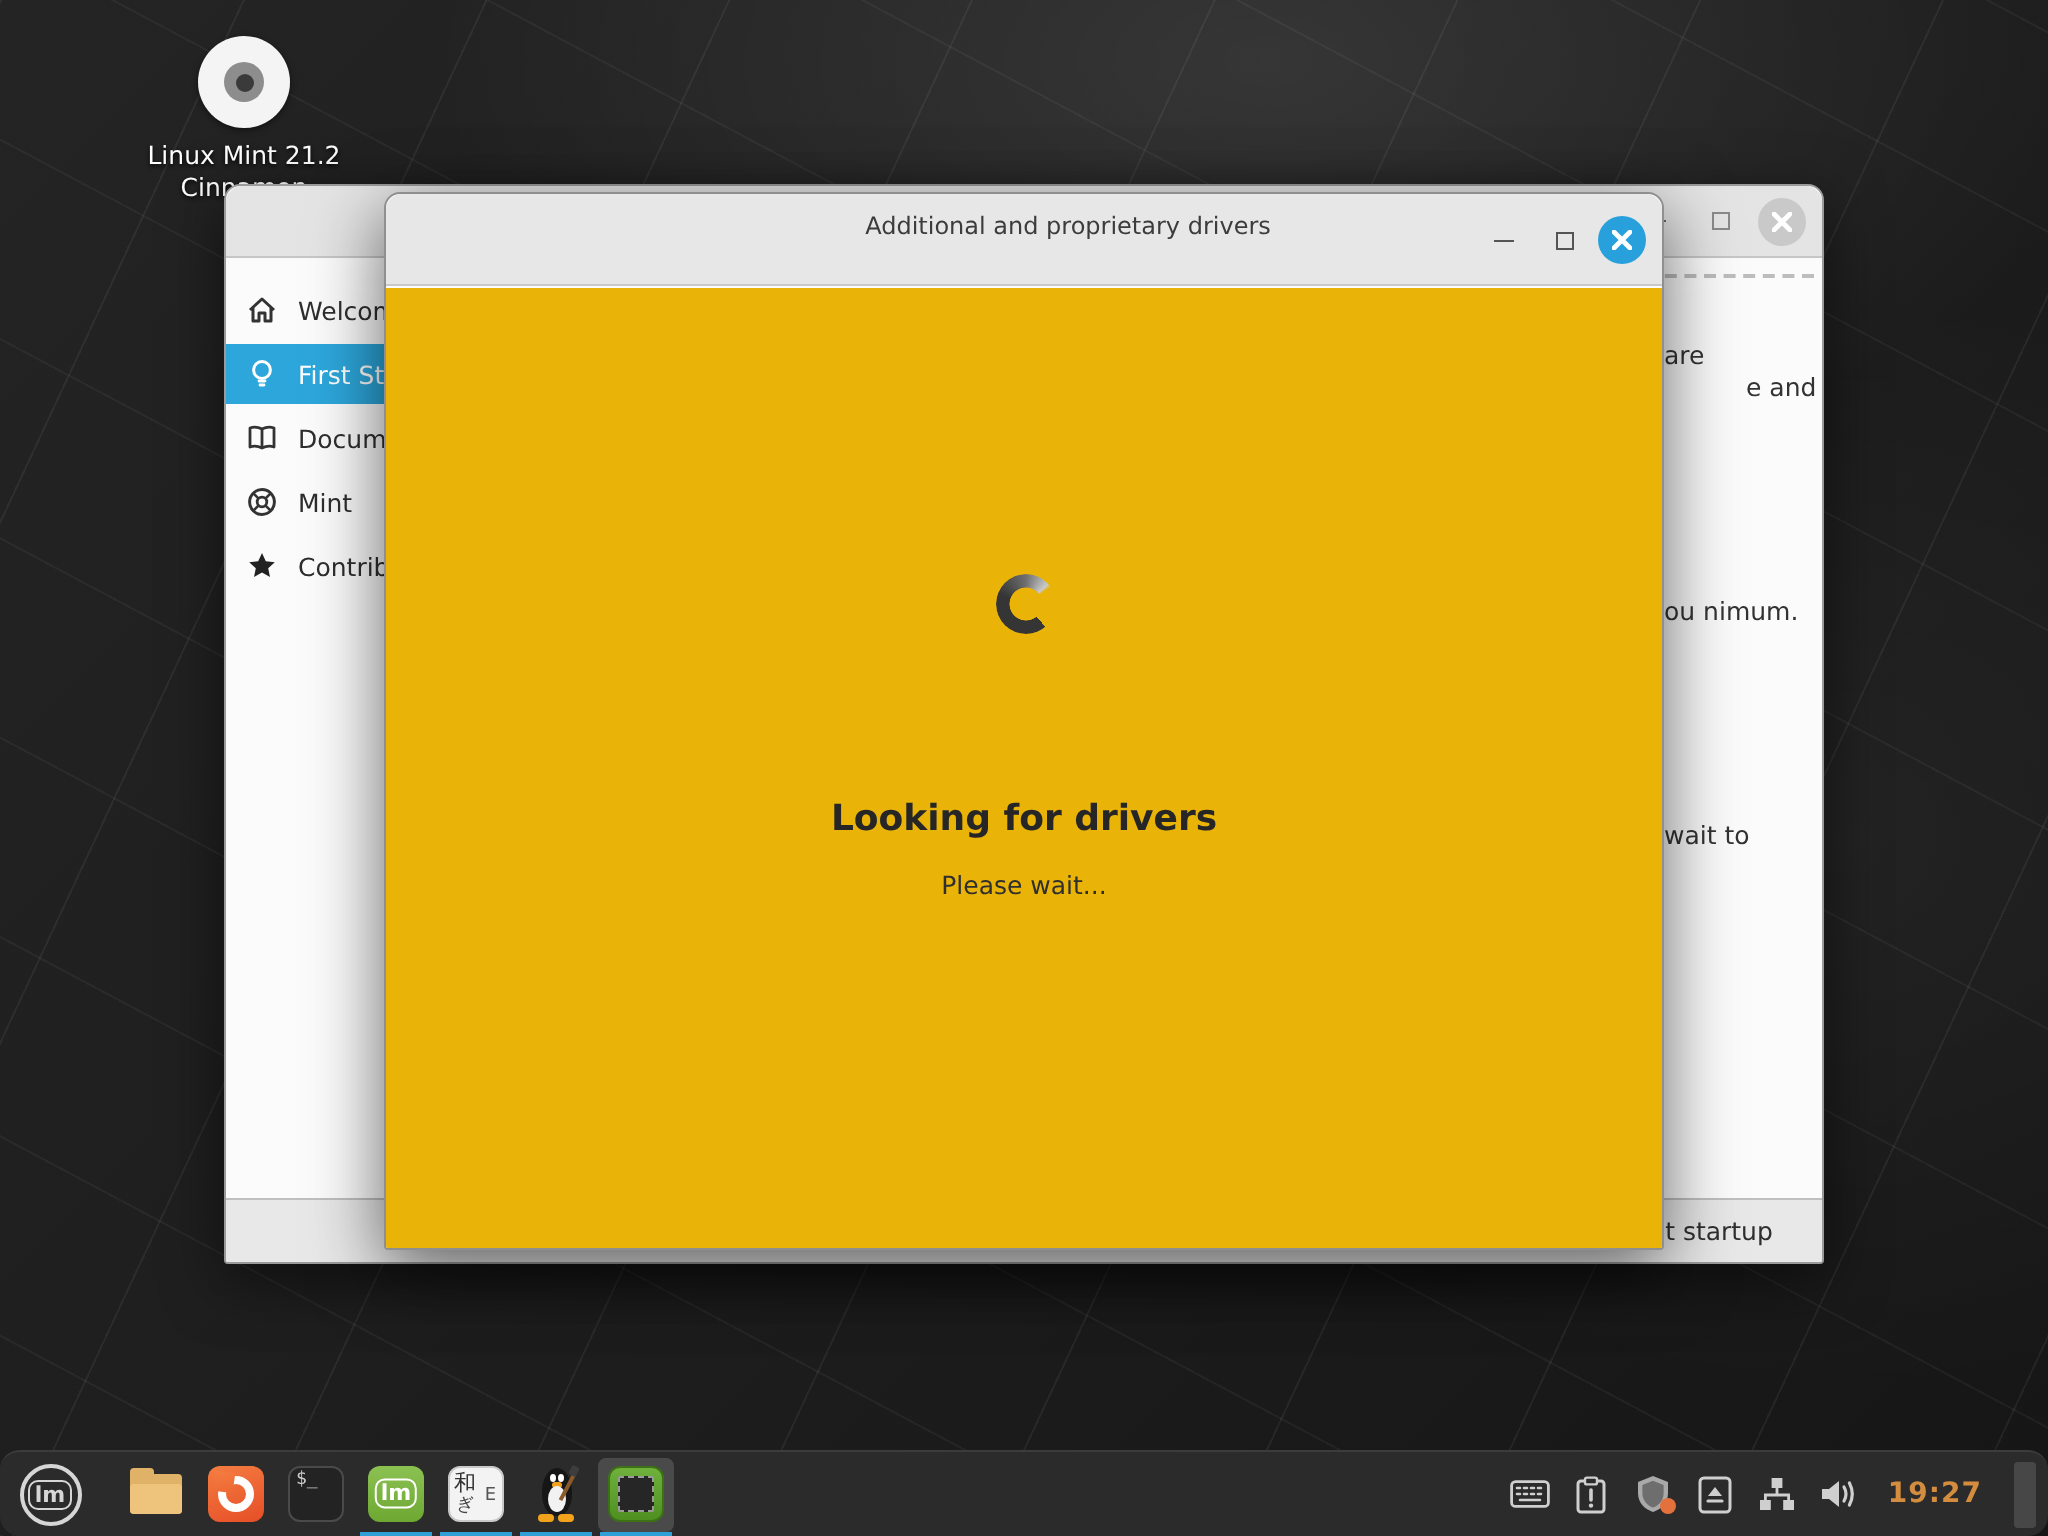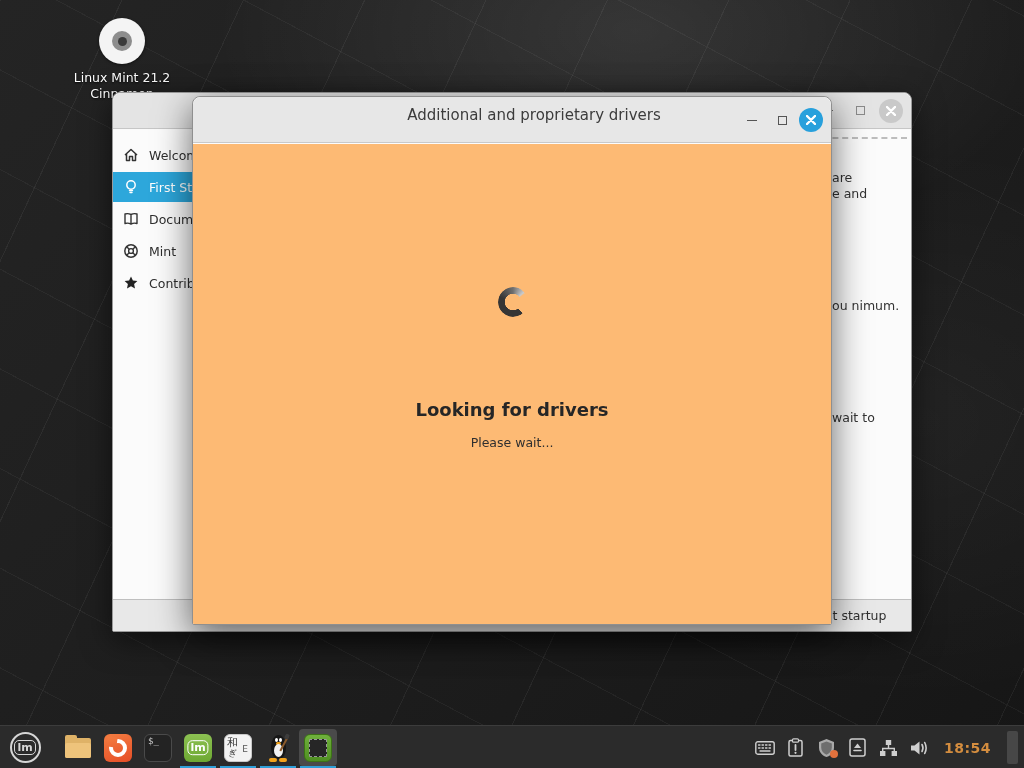--- a/index.html
+++ b/index.html
@@ -60,35 +60,35 @@
   
   .driver-dialog {
     position:absolute; left:192px; top:96px; width:640px; height:529px; z-index:3;
     background:#fcfcfc; border-radius:8px 8px 2px 2px;
     box-shadow:0 10px 36px rgba(0,0,0,.6); border:1px solid #8f8f8f; overflow:hidden;
   }
   .driver-titlebar { position:absolute; left:0; top:0; right:0; height:46px; background:#e7e7e7;
     border-bottom:1px solid #c9c9c9; border-radius:8px 8px 0 0; }
   .driver-title-texts { position:absolute; left:0; right:0; top:7px; text-align:center; }
   .driver-title { font-size:13px; font-weight:bold; color:#2b2b2b; }
-  .driver-subtitle { font-size:15px; color:#3c3c3c; margin-top:2px;padding-left:44px; }
+  .driver-subtitle { font-size:12px; color:#3c3c3c; margin-top:2px;padding-left:44px; }
   .driver-controls { position:absolute; right:8px; top:10px; display:flex; align-items:center; gap:4px; }
-  .driver-content { position:absolute; left:0; top:47px; right:0; bottom:0; background:#fdba74; }
+  .driver-content { position:absolute; left:0; top:47px; right:0; bottom:0; background:#eab308; }
 
   .spinner { position:absolute; left:305px; top:143px; width:30px; height:30px; border-radius:50%;
     background:conic-gradient(from 140deg, #353535 0deg 150deg, #6f6f6f 220deg, #c9c9c9 268deg, rgba(201,201,201,0) 276deg 360deg);
     -webkit-mask:radial-gradient(farthest-side, transparent 54%, #000 56%);
             mask:radial-gradient(farthest-side, transparent 54%, #000 56%); }
   .looking-heading { position:absolute; left:0; right:0; top:255px; text-align:center;
     font-size:18px; font-weight:bold; color:#262626; }
   .please-wait { position:absolute; left:0; right:0; top:291px; text-align:center; font-size:12.5px; color:#2f2f2f; }
 
   
   .taskbar { position:absolute; left:0; bottom:0; width:1024px; height:43px; background:#2b2b2b;
-    border-top:1px solid #3c3c3c; z-index:10; display:flex; align-items:flex-start; }
+    border-top:1px solid #3c3c3c; z-index:10; display:flex; align-items:center;border-radius:10px; }
   .menu-button { width:50px; height:43px; display:flex; align-items:center; justify-content:center; cursor:pointer; }
   .menu-ring { width:31px; height:31px; border:2px solid #d6d6d6; border-radius:50%;
     display:flex; align-items:center; justify-content:center; }
   .menu-lm { font-size:11px; font-weight:bold; color:#d6d6d6; letter-spacing:0; border:1.5px solid #d6d6d6;
     border-radius:5px; padding:0 2px; line-height:13px; }
 
   .launchers { display:flex; align-items:center; height:43px; margin-left:8px; }
   .launcher { position:relative; width:40px; height:43px; display:flex; align-items:center; justify-content:center; cursor:pointer; }
   .launcher.focused::before { content:""; position:absolute; left:1px; top:3px; width:38px; height:37px;
     background:#4a4a4a; border-radius:4px; }
@@ -212,21 +212,21 @@
         </div>
         <div class="sidebar-row">
           <svg width="16" height="16" viewBox="0 0 16 16">
               <path d="M8 1.5 L9.9 5.6 L14.4 6.1 L11.1 9.1 L12 13.5 L8 11.3 L4 13.5 L4.9 9.1 L1.6 6.1 L6.1 5.6 Z" fill="#222"></path>
             </svg>
           <span>Contribute</span>
         </div>
       </div>
 
       <div class="fragment" style="left:719px; top:40px;">are</div>
-      <div class="fragment" style="left:719px; top:56px;">e and</div>
+      <div class="fragment" style="left:760px; top:56px;">e and</div>
       <div class="fragment" style="left:719px; top:168px;">ou nimum.</div>
       <div class="fragment" style="left:719px; top:280px;">wait to</div>
     </div>
 
     <div class="welcome-footer">
       <div class="welcome-footer-text">g at startup</div>
     </div>
   </div>
 
   <div class="driver-dialog">
@@ -375,17 +375,17 @@
         </svg>
     </div>
 
     <div class="tray-icon">
       <svg width="21" height="18" viewBox="0 0 21 18">
           <path d="M2 6.5 H5.5 L10.5 2.5 V15.5 L5.5 11.5 H2 Z" fill="#cfcfcf"></path>
           <path d="M13 5.5 Q15 9 13 12.5 M15.7 3.5 Q18.6 9 15.7 14.5" fill="none" stroke="#cfcfcf" stroke-width="1.6" stroke-linecap="round"></path>
         </svg>
     </div>
 
-    <div class="clock">18:54</div>
+    <div class="clock">19:27</div>
 
     <div class="show-desktop"></div>
   </div>
 </div>
 
 </body></html>

